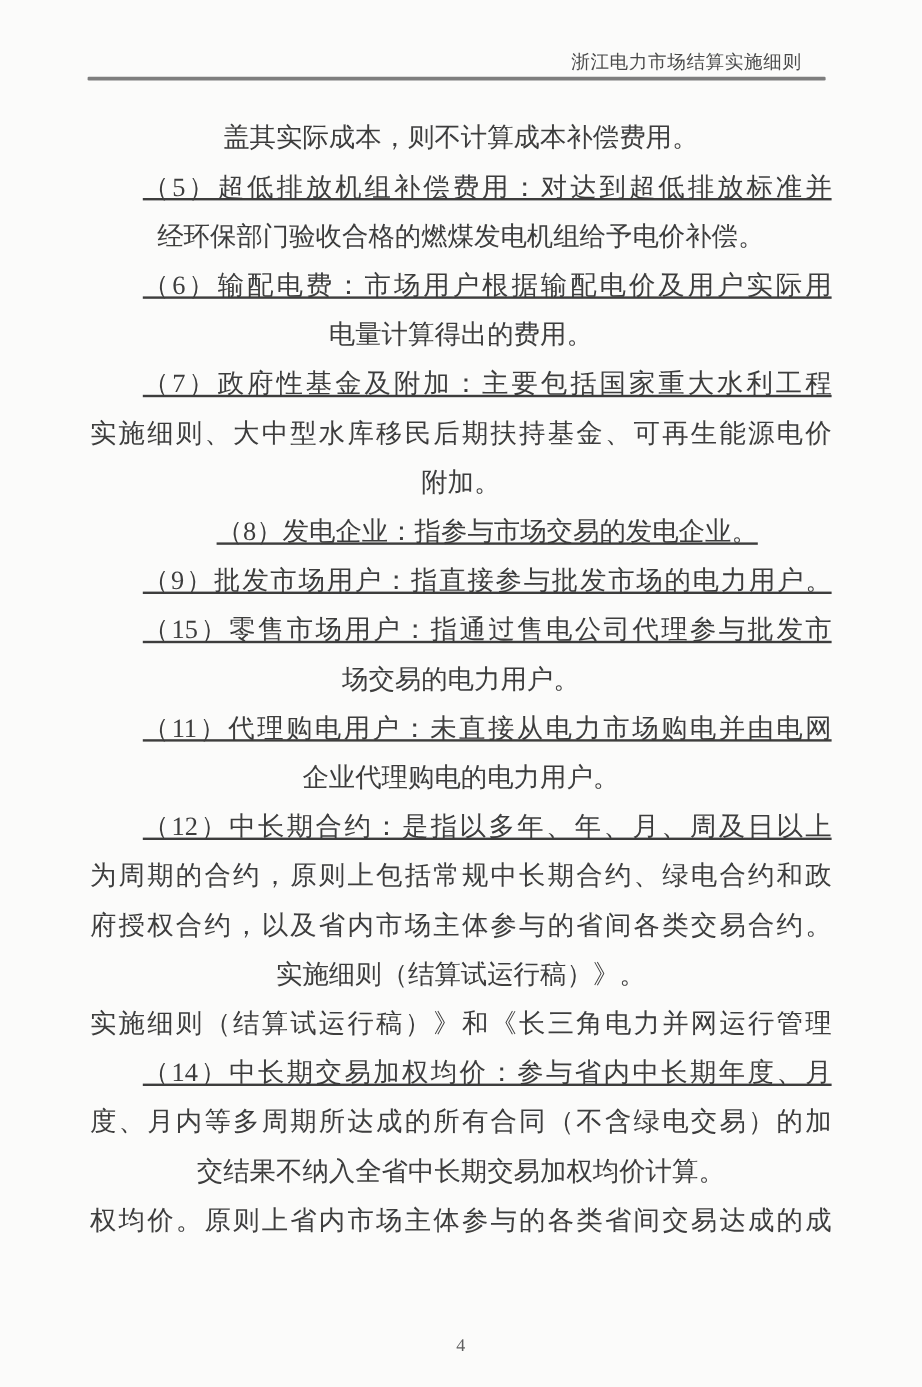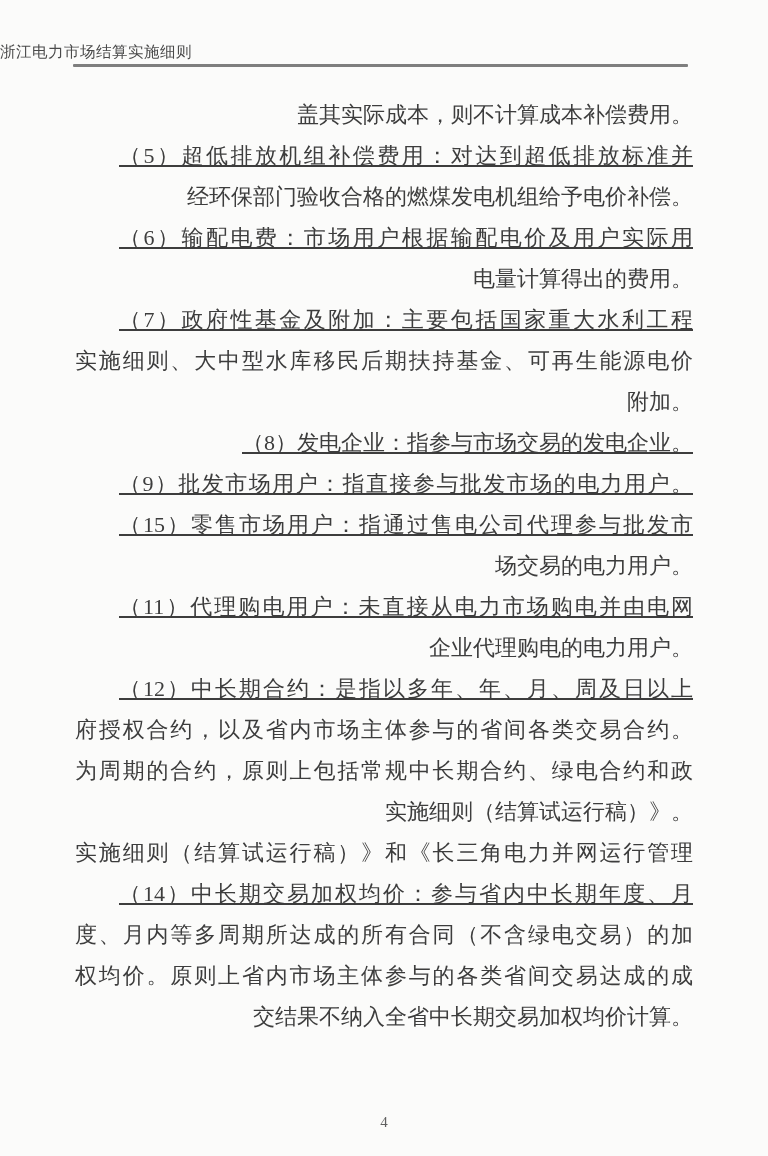--- a/index.html
+++ b/index.html
@@ -10,38 +10,38 @@
     position: relative; overflow: hidden;
   }
   .page {
     position: absolute; left: 0; top: 0;
     width: 768px; height: 1156px;
     background: #fbfbfa;
   }
   
   .header-title {
     position: absolute; left: 0; top: 42px; width: 668px;
-    text-align: left;
+    text-align: right;
     font-size: 15.5px; letter-spacing: 0.5px;
     color: #4a4a4a;
   }
   .header-rule {
     position: absolute; left: 73px; top: 64px;
     width: 615px; height: 3px;
     background: #7e7e7e; border-radius: 1px;
   }
   
   .doc-body {
     position: absolute; left: 75px; top: 94px; width: 618px;
     font-size: 22px; line-height: 41px;
     color: #3d3d3d;
     text-rendering: optimizeLegibility;
   }
   .paragraph { margin: 0; }
-  .line { text-align: right; white-space: normal; }
+  .line { text-align: center; white-space: normal; }
   .line.justify { text-align: justify; text-align-last: justify; }
   .line.indent { padding-left: 44px; text-decoration: underline; }
   
   .footer-page {
     position: absolute; left: 0; top: 1114px; width: 768px;
     text-align: center;
     font-size: 15px; color: #5f5f5f;
   }
 </style>
 </head>
@@ -79,30 +79,30 @@
       <div class="paragraph">
         <div class="line justify indent">（15）零售市场用户：指通过售电公司代理参与批发市</div>
         <div class="line">场交易的电力用户。</div>
       </div>
       <div class="paragraph">
         <div class="line justify indent">（11）代理购电用户：未直接从电力市场购电并由电网</div>
         <div class="line">企业代理购电的电力用户。</div>
       </div>
       <div class="paragraph">
         <div class="line justify indent">（12）中长期合约：是指以多年、年、月、周及日以上</div>
+        <div class="line justify">为周期的合约，原则上包括常规中长期合约、绿电合约和政</div>
         <div class="line justify">府授权合约，以及省内市场主体参与的省间各类交易合约。</div>
-        <div class="line justify">为周期的合约，原则上包括常规中长期合约、绿电合约和政</div>
       </div>
       <div class="paragraph">
         <div class="line">实施细则（结算试运行稿）》。</div>
         <div class="line justify">实施细则（结算试运行稿）》和《长三角电力并网运行管理</div>
       </div>
       <div class="paragraph">
         <div class="line justify indent">（14）中长期交易加权均价：参与省内中长期年度、月</div>
         <div class="line justify">度、月内等多周期所达成的所有合同（不含绿电交易）的加</div>
+        <div class="line">交结果不纳入全省中长期交易加权均价计算。</div>
         <div class="line justify">权均价。原则上省内市场主体参与的各类省间交易达成的成</div>
-        <div class="line">交结果不纳入全省中长期交易加权均价计算。</div>
       </div>
     </div>
 
   <div class="footer-page">4</div>
 
 </div>
 
 </body></html>

